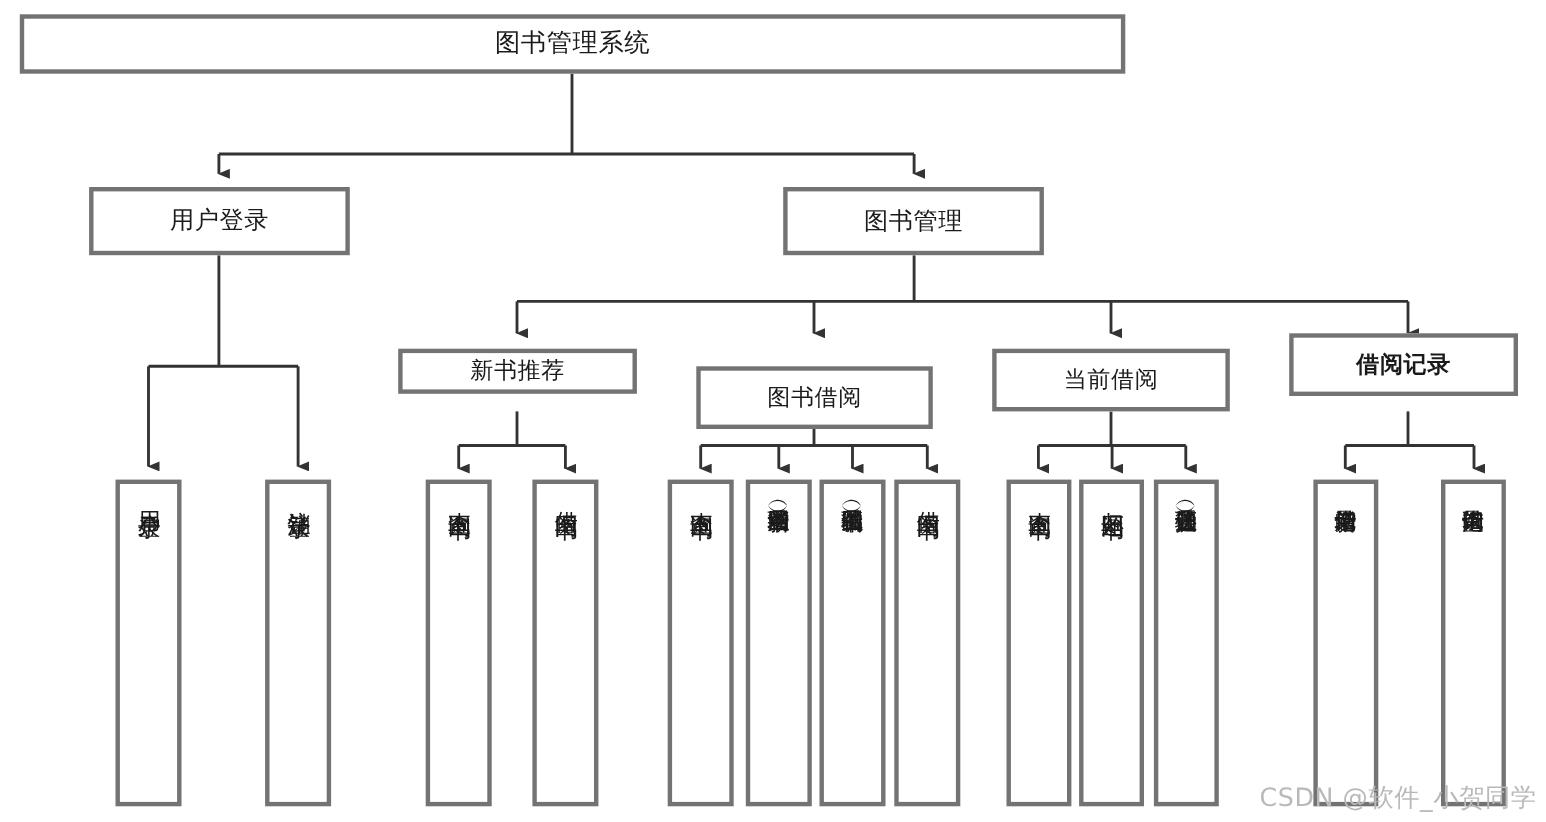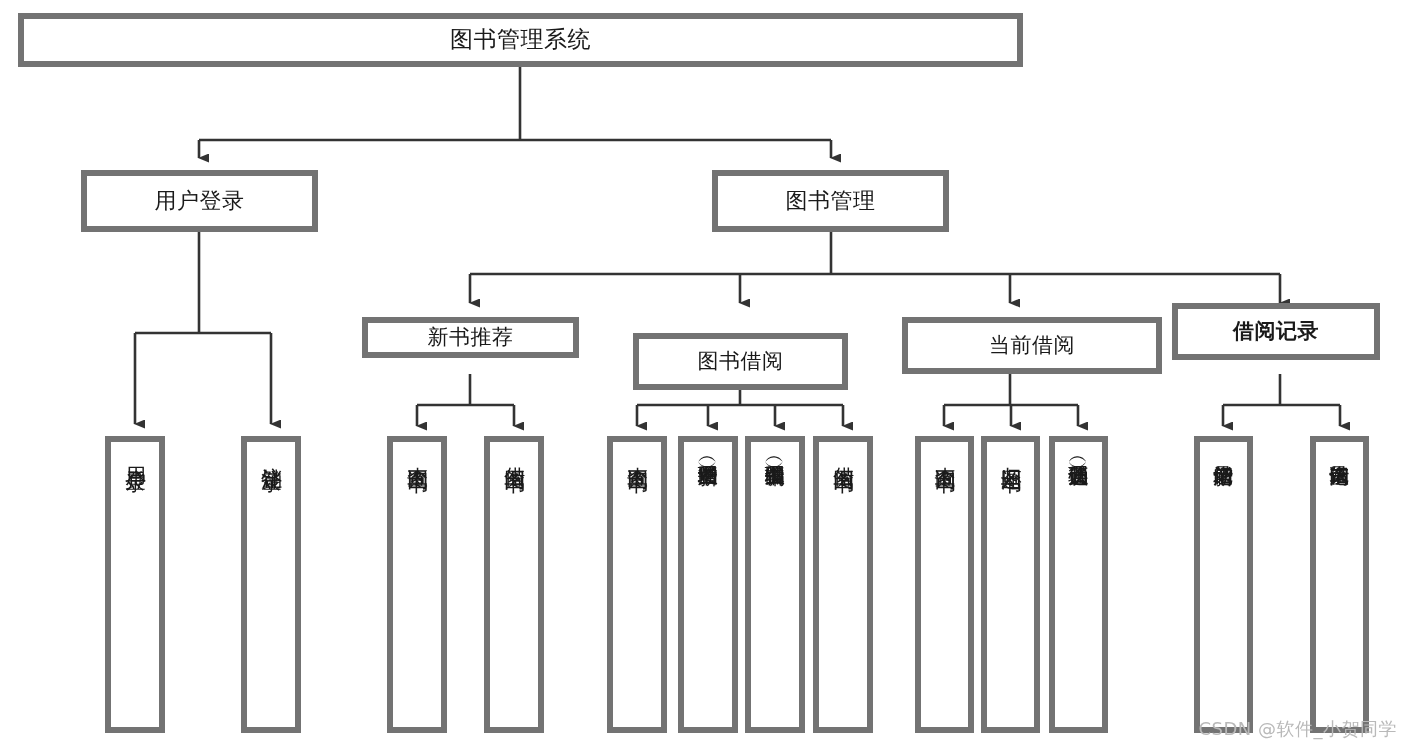--- a/index.html
+++ b/index.html
@@ -23,21 +23,21 @@
     left: 0;
     top: 0;
     width: 1405px;
     height: 747px;
     pointer-events: none;
   }
   .node {
     position: absolute;
     box-sizing: border-box;
     background: #ffffff;
-    border: 6px solid #737373;
+    border: 4px solid #737373;
     display: flex;
     align-items: center;
     justify-content: center;
     color: #1a1a1a;
   }
   .node-label {
     display: block;
     text-align: center;
     line-height: 1.12;
     letter-spacing: 0.5px;
@@ -62,21 +62,21 @@
     max-height: 280px;
   }
   .node.leaf.tall-text .node-label {
     font-size: 20px;
     letter-spacing: 0px;
   }
   #watermark {
     position: absolute;
     right: 8px;
     bottom: 6px;
-    font-size: 18px;
+    font-size: 23px;
     color: #b9b9b9;
     letter-spacing: 0.5px;
     user-select: none;
     white-space: nowrap;
   }
 </style>
 </head>
 <body>
 
 <div id="diagram-root">
@@ -141,21 +141,21 @@
   <div class="node level-1" style="left:712px; top:170px; width:237px; height:62px;font-family:Liberation Serif, serif;">
     <span class="node-label">图书管理</span>
   </div>
 
   <div class="node level-2" style="left:362px; top:317px; width:217px; height:41px;">
     <span class="node-label">新书推荐</span>
   </div>
   <div class="node level-2" style="left:633px; top:317px; width:215px; height:57px;margin-top:16px;">
     <span class="node-label">图书借阅</span>
   </div>
-  <div class="node level-2" style="left:902px; top:317px; width:260px; height:57px;">
+  <div class="node level-2" style="left:902px; top:317px; width:216px; height:57px;">
     <span class="node-label">当前借阅</span>
   </div>
   <div class="node level-2" style="left:1172px; top:303px; width:208px; height:57px;font-weight:bold;">
     <span class="node-label">借阅记录</span>
   </div>
 
   <div class="node leaf" style="left:105px; top:436px; width:60px; height:297px;">
     <span class="node-label">用户登录</span>
   </div>
   <div class="node leaf" style="left:241px; top:436px; width:60px; height:297px;">

